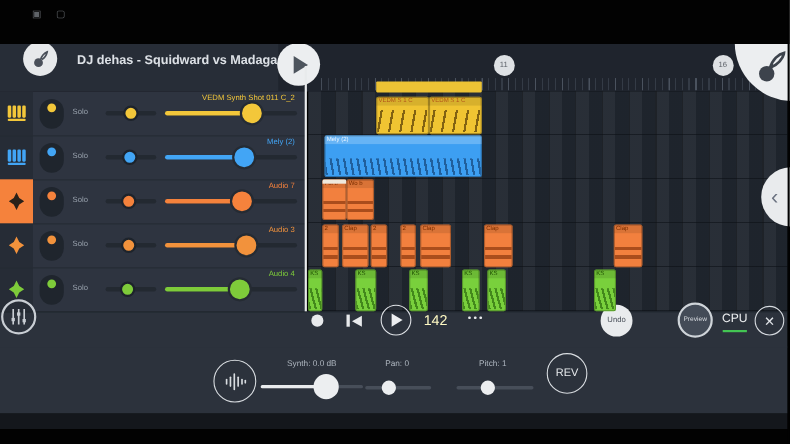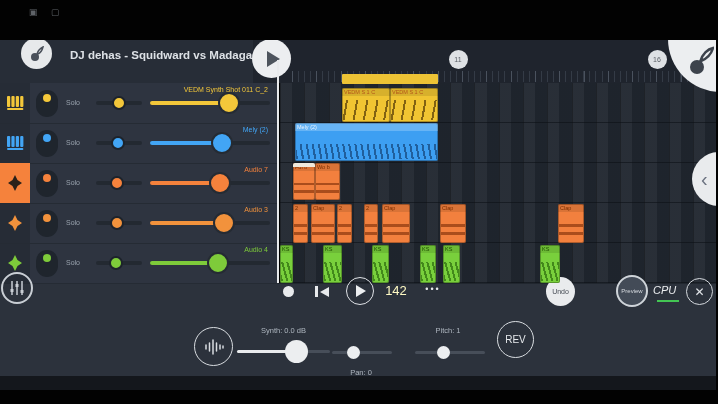--- a/index.html
+++ b/index.html
@@ -85,21 +85,21 @@
   .play-main{left:346px;top:277px;width:28px;height:28px;border-radius:50%;border:1.5px solid #dfe2e6;
              box-sizing:border-box;z-index:3;display:flex;align-items:center;justify-content:center;}
   .play-main .tri{width:0;height:0;border-top:6px solid transparent;border-bottom:6px solid transparent;
                   border-left:10px solid #eceef0;margin-left:2px;}
   .bpm-val{left:381px;top:283px;width:30px;text-align:center;font-size:13px;color:#fef9c3;z-index:3;}
   .ctrl-dots{left:419px;top:284px;width:28px;text-align:center;font-size:9px;letter-spacing:2px;color:#e8eaec;z-index:3;}
   .undo-btn{left:546px;top:277px;width:29px;height:29px;border-radius:50%;background:#e9ebed;z-index:3;
             display:flex;align-items:center;justify-content:center;font-size:7px;color:#454b54;}
   .preview-btn{left:616px;top:275px;width:32px;height:32px;border-radius:50%;background:#434b57;border:2px solid #cfd4d9;
             box-sizing:border-box;z-index:3;display:flex;align-items:center;justify-content:center;font-size:6px;color:#d7dbe0;}
-  .cpu-txt{left:653px;top:284px;width:30px;text-align:left;font-size:11px;color:#eceef0;z-index:3;font-style:italic;}
+  .cpu-txt{left:653px;top:284px;width:30px;text-align:center;font-size:11px;color:#eceef0;z-index:3;}
   .cpu-under{left:657px;top:300px;width:22px;height:2px;background:#43c553;z-index:3;}
   .close-btn{left:686px;top:278px;width:27px;height:27px;border-radius:50%;border:1.5px solid #d6dadf;
             box-sizing:border-box;z-index:3;display:flex;align-items:center;justify-content:center;font-size:12px;color:#e3e6ea;}
 
   
   .bottompanel{left:0;top:315px;width:716px;height:61px;background:#2c323c;z-index:1;}
   .wave-btn{left:194px;top:327px;width:39px;height:39px;border-radius:50%;border:1.5px solid #d8dce0;
             box-sizing:border-box;z-index:3;display:flex;align-items:center;justify-content:center;}
   .insp-label{position:absolute;font-size:7.5px;color:#aeb6bf;text-align:center;z-index:3;}
   .sl-line{position:absolute;height:3px;background:#474e59;border-radius:2px;z-index:3;}
@@ -393,21 +393,21 @@
           <line x1="13.5" y1="5" x2="13.5" y2="13"></line>
         <line x1="17" y1="7" x2="17" y2="11"></line>
           <line x1="20" y1="8" x2="20" y2="10"></line>
       </g>
     </svg>
   </div>
   <div class="abs insp-label" style="left:237px;top:326px;width:93px;">Synth: 0.0 dB</div>
   <div class="abs sl-line" style="left:237px;top:350px;width:93px;"></div>
   <div class="abs sl-fill" id="lvl-fill" style="left: 237px; top: 350px; width: 58.59px;"></div>
   <div class="abs sl-knob" id="lvl-knob" style="top: 340px; width: 23px; height: 23px; left: 284.59px;"></div>
-  <div class="abs insp-label" style="left:330px;top:326px;width:62px;margin-top:42px;">Pan: 0</div>
+  <div class="abs insp-label" style="left:330px;top:326px;width:62px;">Pan: 0</div>
   <div class="abs sl-line" style="left:332px;top:351px;width:60px;"></div>
   <div class="abs sl-knob" id="pan-knob" style="top: 346px; width: 13px; height: 13px; left: 347px;"></div>
   <div class="abs insp-label" style="left:413px;top:326px;width:70px;">Pitch: 1</div>
   <div class="abs sl-line" style="left:415px;top:351px;width:70px;"></div>
   <div class="abs sl-knob" id="pitch-knob" style="top: 346px; width: 13px; height: 13px; left: 437px;"></div>
   <div class="abs round-out" style="left:497px;top:321px;width:37px;height:37px;font-size:10px;">REV</div>
 
   <div class="abs chev-right">
       <span>‹</span>
     </div>

